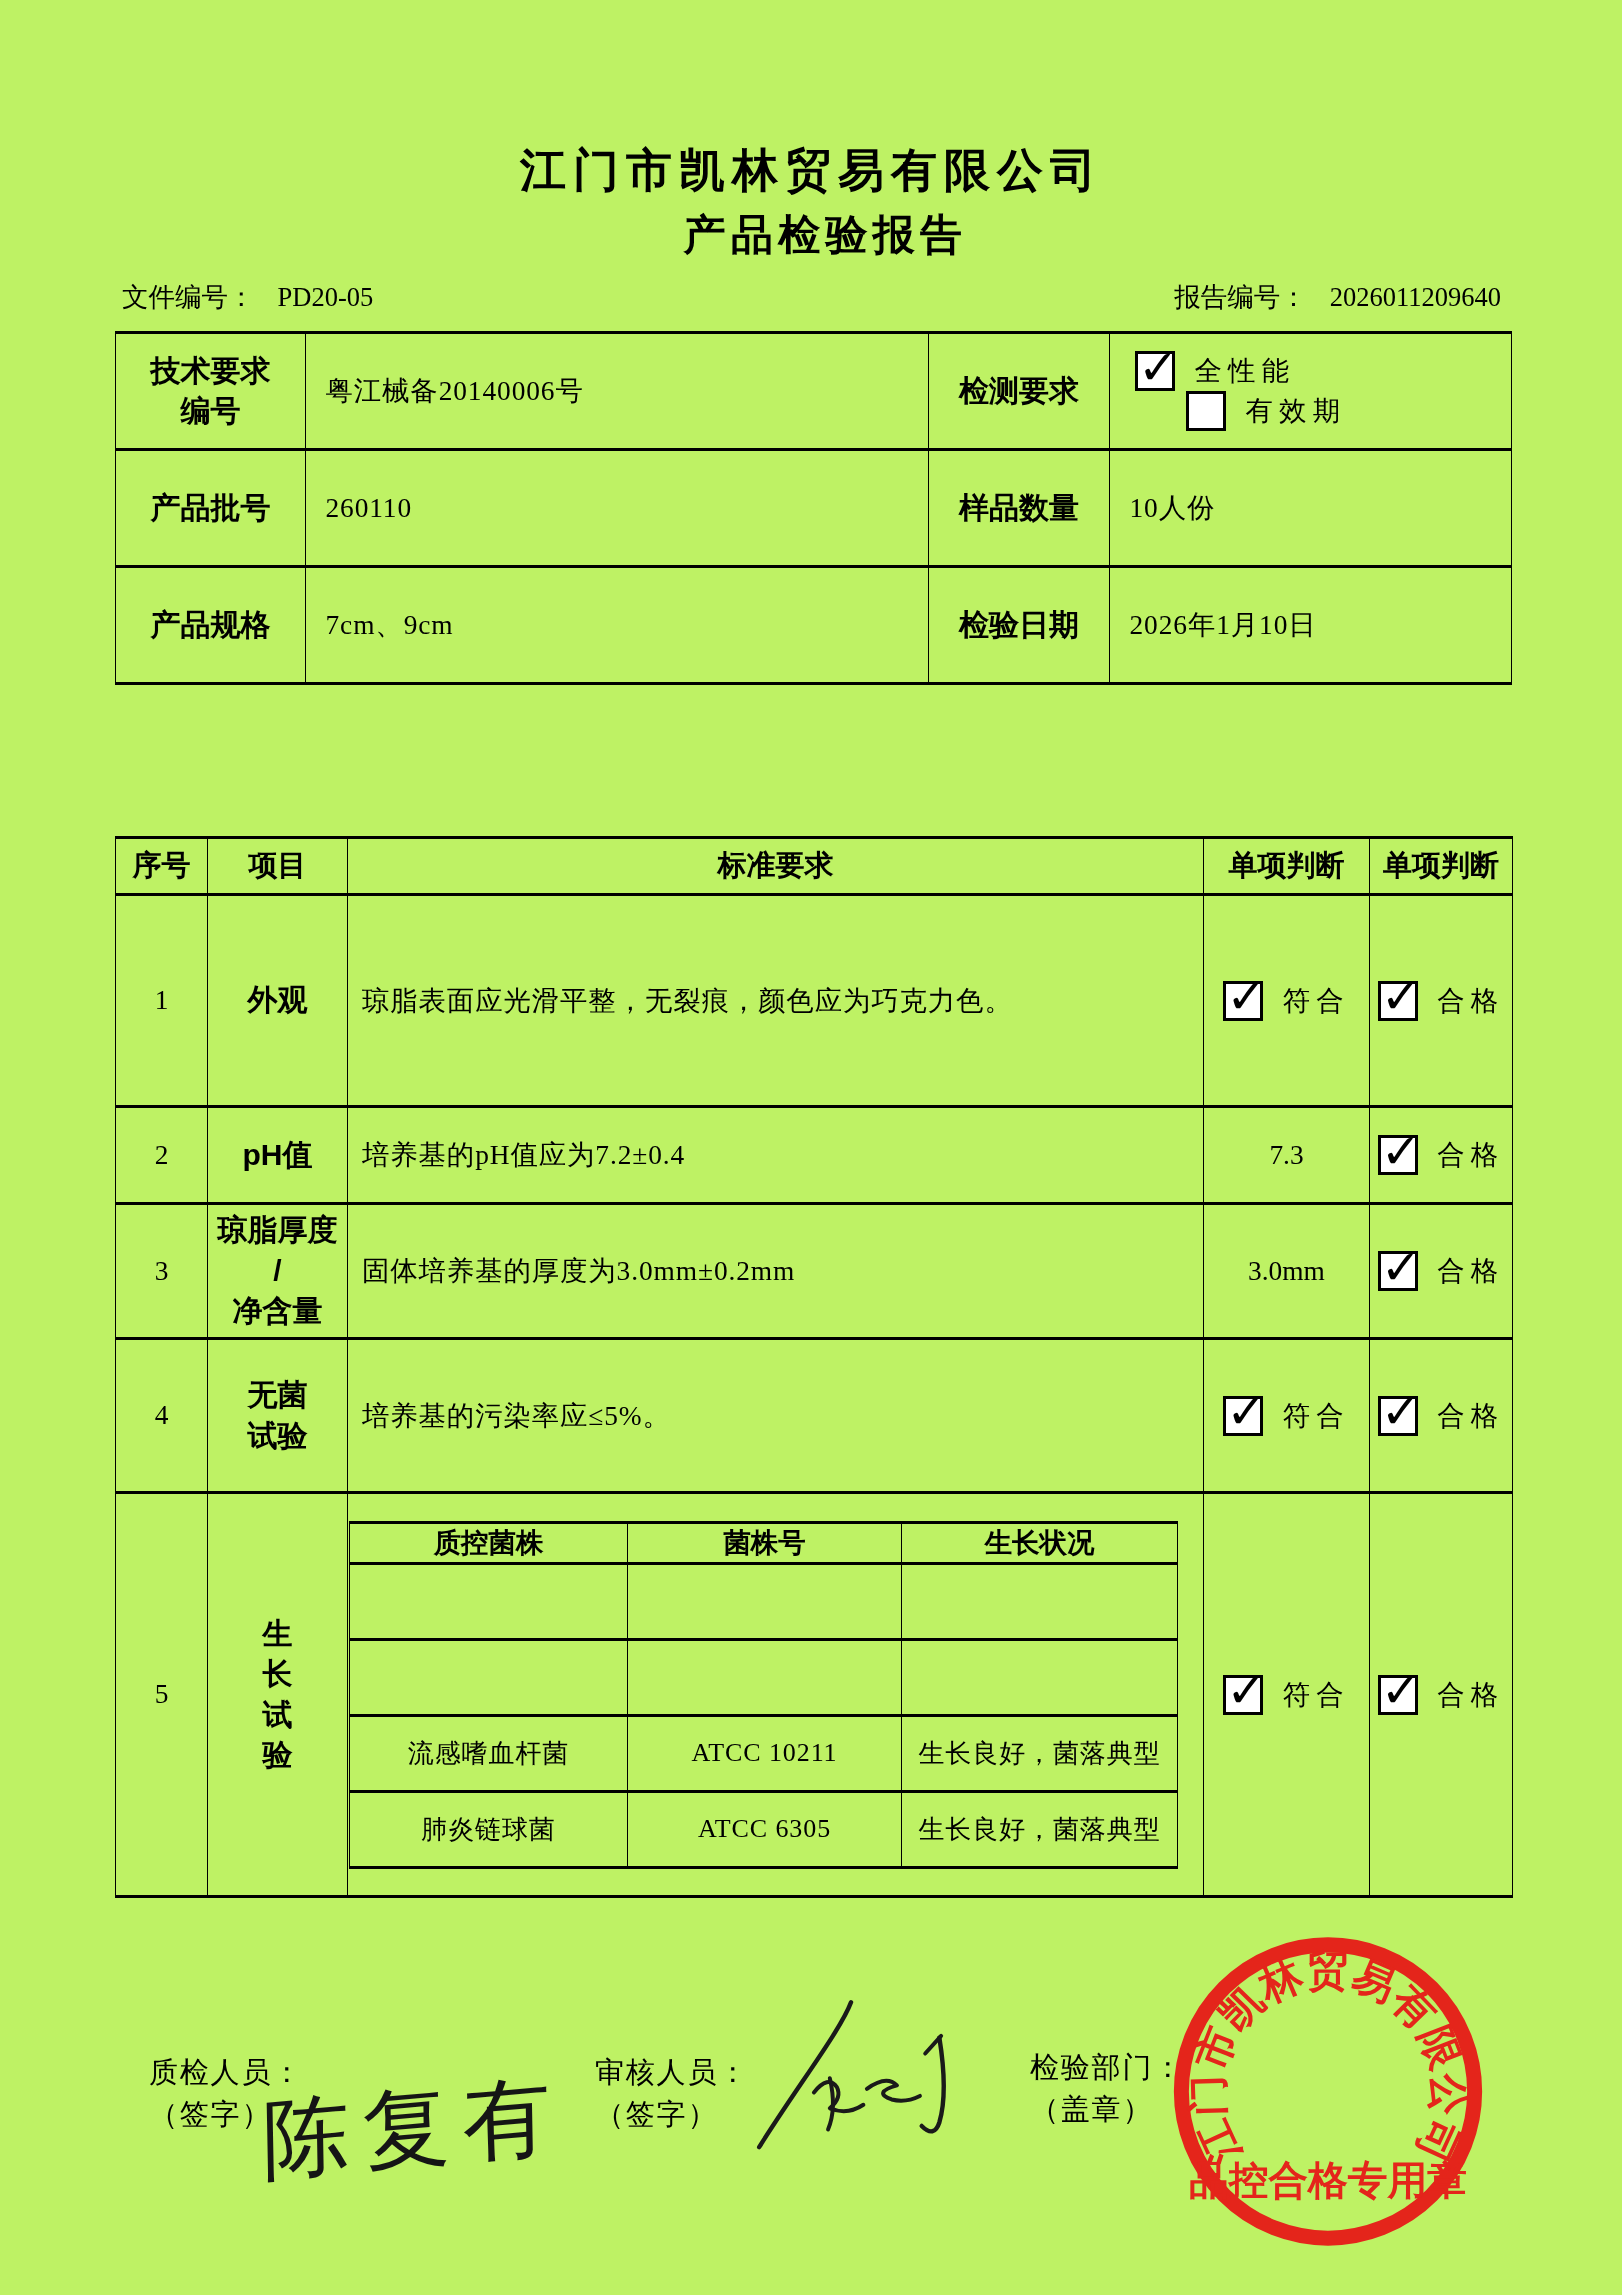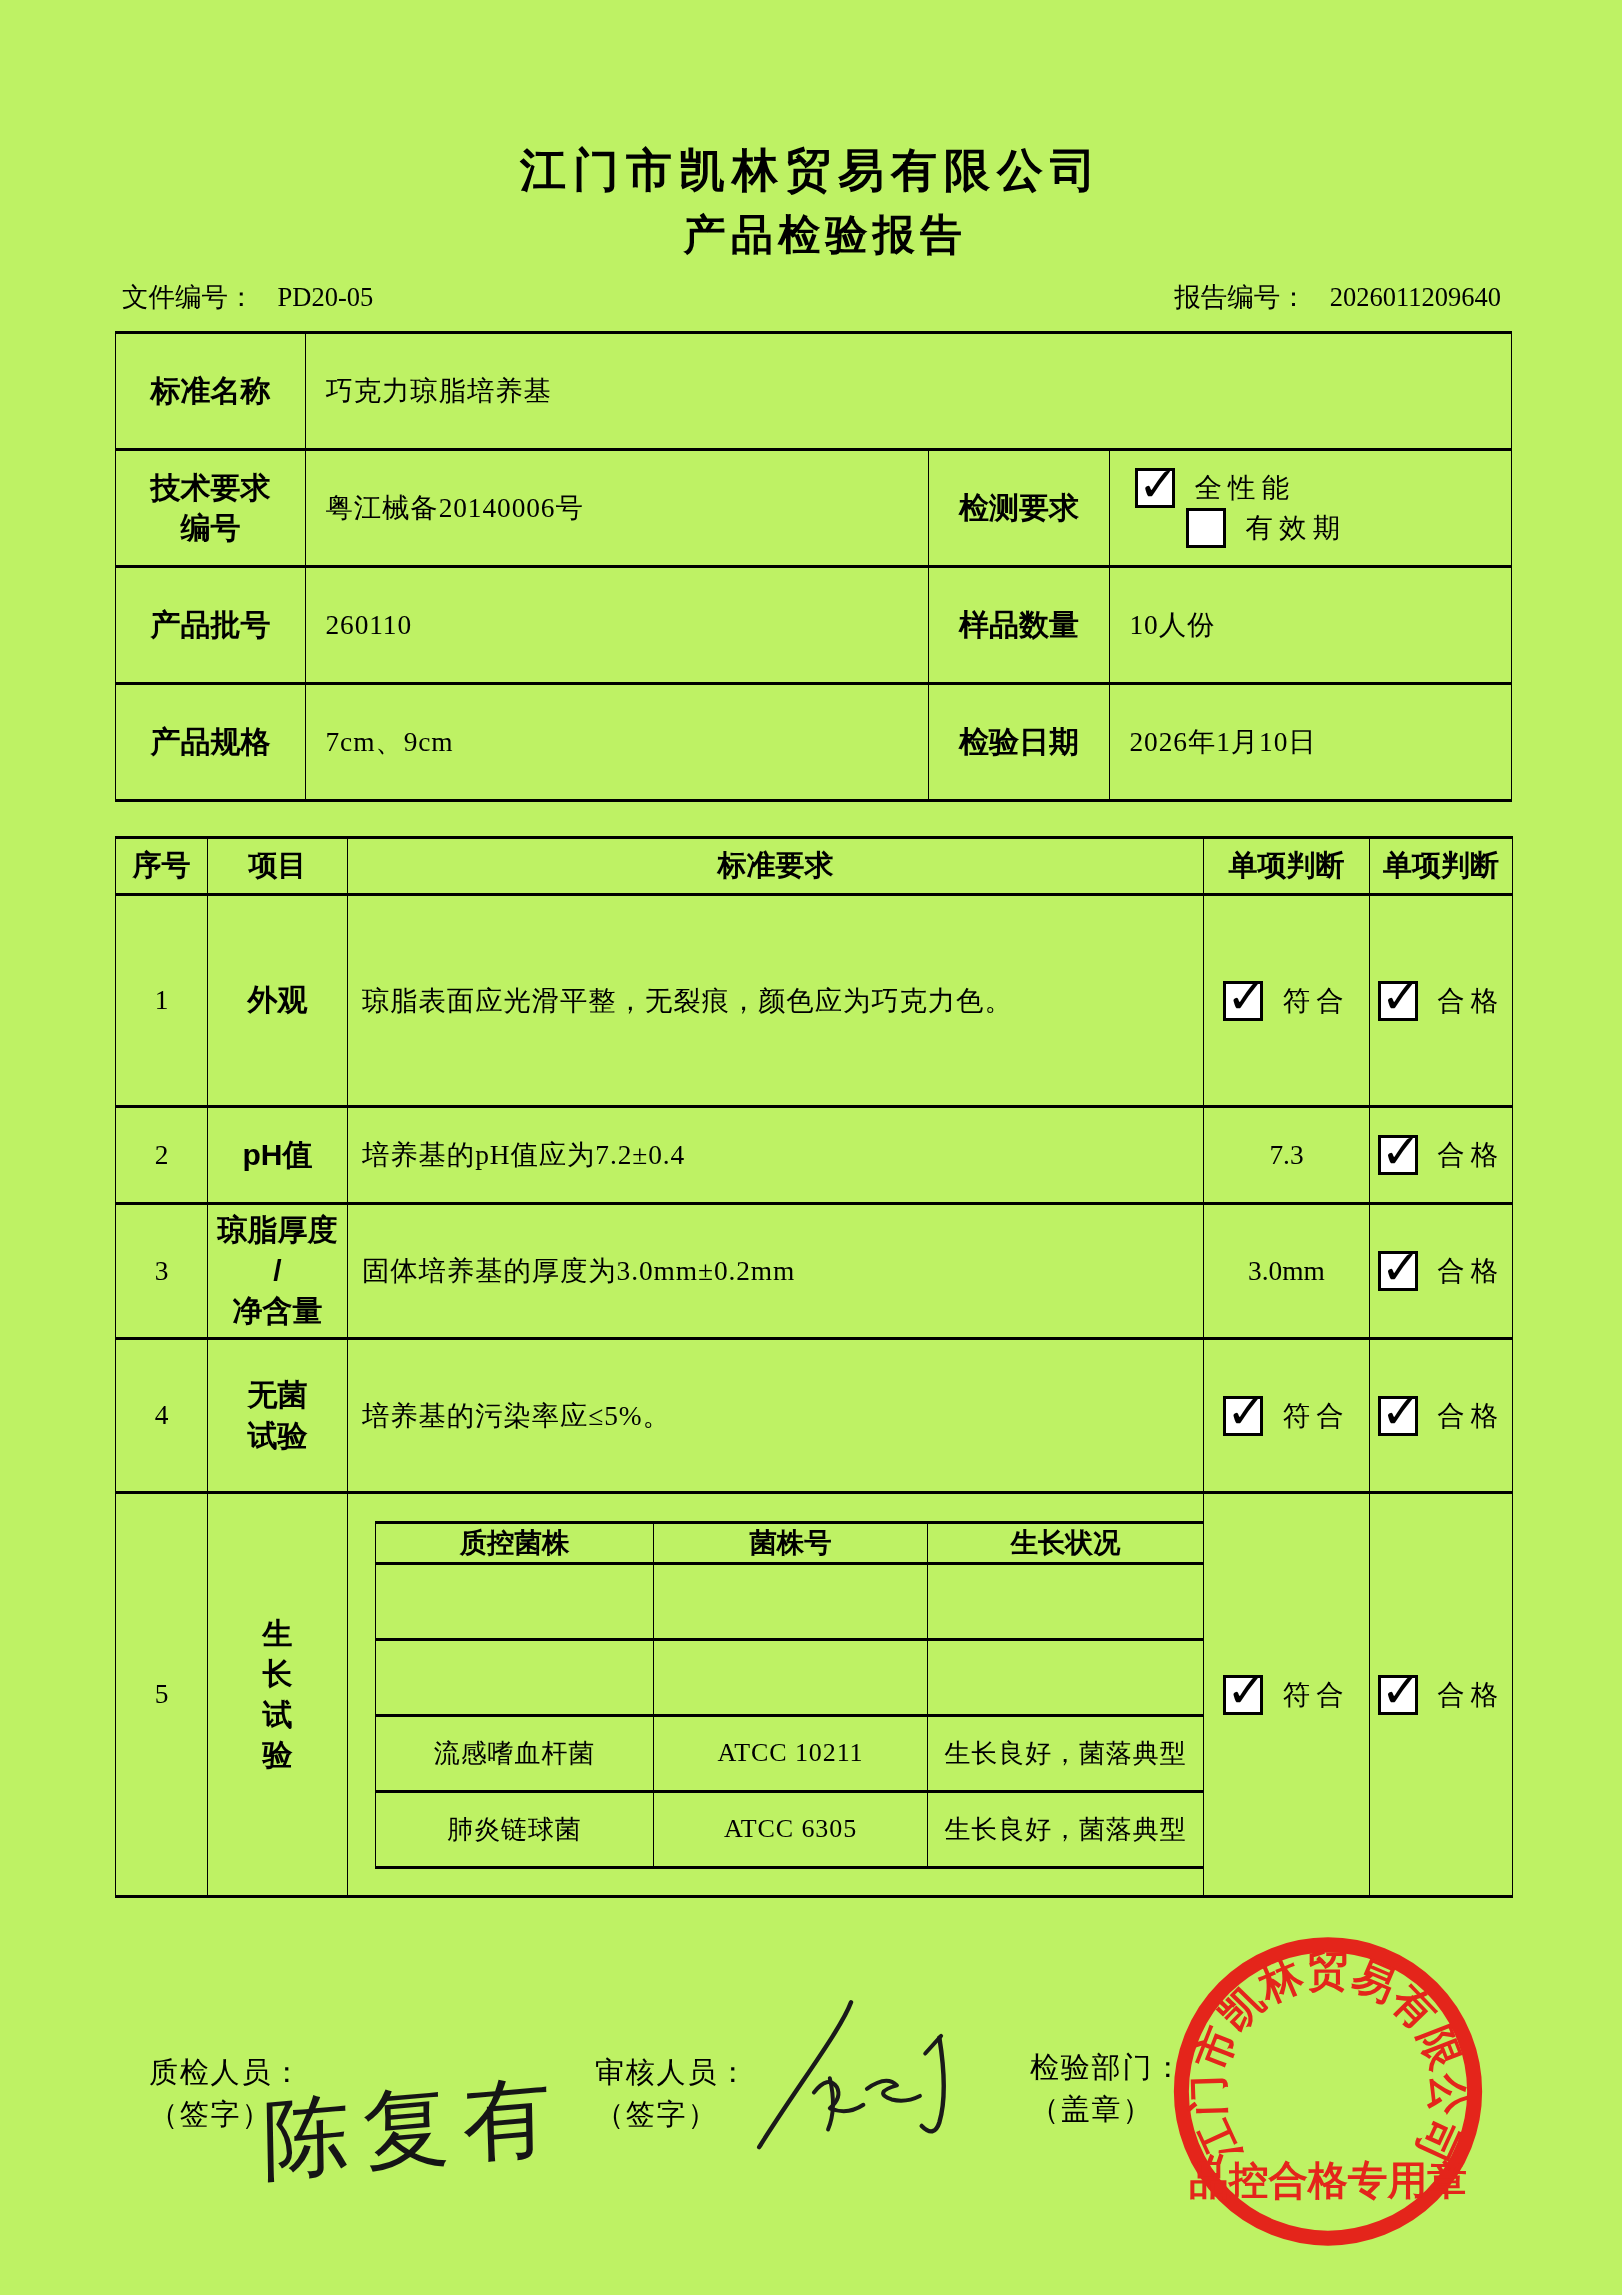--- a/index.html
+++ b/index.html
@@ -36,21 +36,21 @@
   .cbg{display:inline-flex;align-items:center;gap:19.5px;vertical-align:middle;}
   .cb{width:34px;height:34px;border:3.5px solid #000;position:relative;flex:none;
       display:inline-block;background:#fff;}
   .tick{position:absolute;left:0;top:-11.5px;font-size:48px;line-height:1;
       font-family:"DejaVu Sans",sans-serif;}
   .cbl{font-size:27.4px;letter-spacing:6.2px;white-space:nowrap;}
   .checks-cell{padding-left:25px;}
   .checks-cell .cbg + .cbg{margin-left:51px;}
 
   
-  .growth{margin-left:26px;width:828px;}
+  .growth{margin-left:0;width:828px;}
   .growth td{border-width:3.5px 1.8px;font-family:Liberation Serif, serif;}
   .growth .ghdr{font-family:"Liberation Sans","DejaVu Sans",sans-serif;
       font-weight:bold;font-size:27.4px;text-align:center;}
   .growth .gcell{font-size:26px;text-align:center;letter-spacing:0.9px;}
 
   .itemlines div{white-space:nowrap;}
 
   
   .sig-label{position:absolute;font-size:29px;line-height:42px;letter-spacing:1.8px;}
   .sig-name{position:absolute;left:262px;top:2069px;font-size:88px;letter-spacing:12.4px;
@@ -72,24 +72,20 @@
   </div>
 
   <table class="t1">
     <colgroup>
         <col style="width:190px">
         <col style="width:623px">
         <col style="width:181px">
         <col style="width:402px">
       </colgroup>
     <tbody>
-        <tr style="height:117px">
-      <td class="lbl">标准名称</td>
-      <td class="val" colspan="3">巧克力琼脂培养基</td>
-    </tr>
     <tr style="height:117px">
       <td class="lbl">
         <div>技术要求</div>
         <div>编号</div>
       </td>
       <td class="val">粤江械备20140006号</td>
       <td class="lbl">检测要求</td>
       <td class="val checks-cell">
         <span class="cbg">
           <span class="cb">

